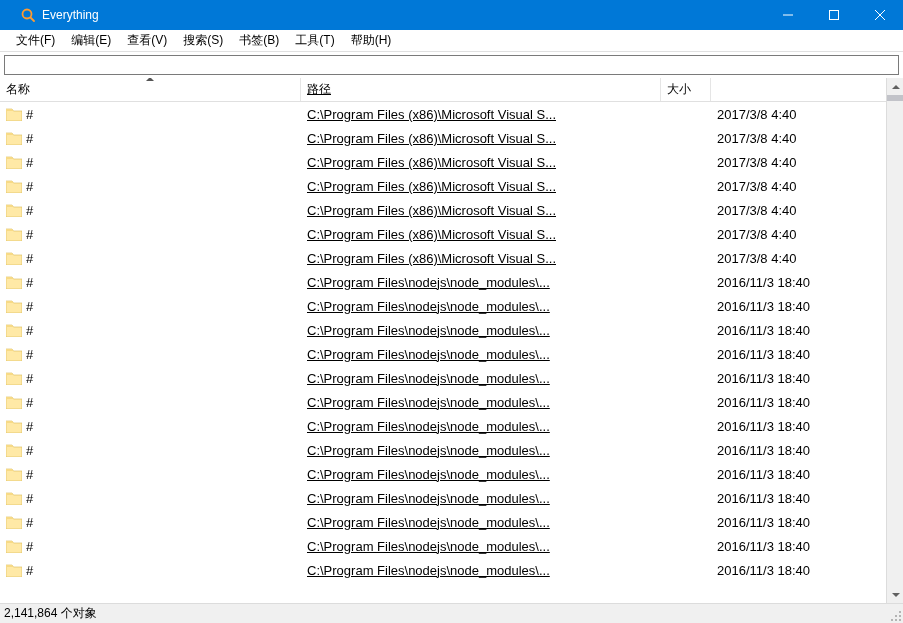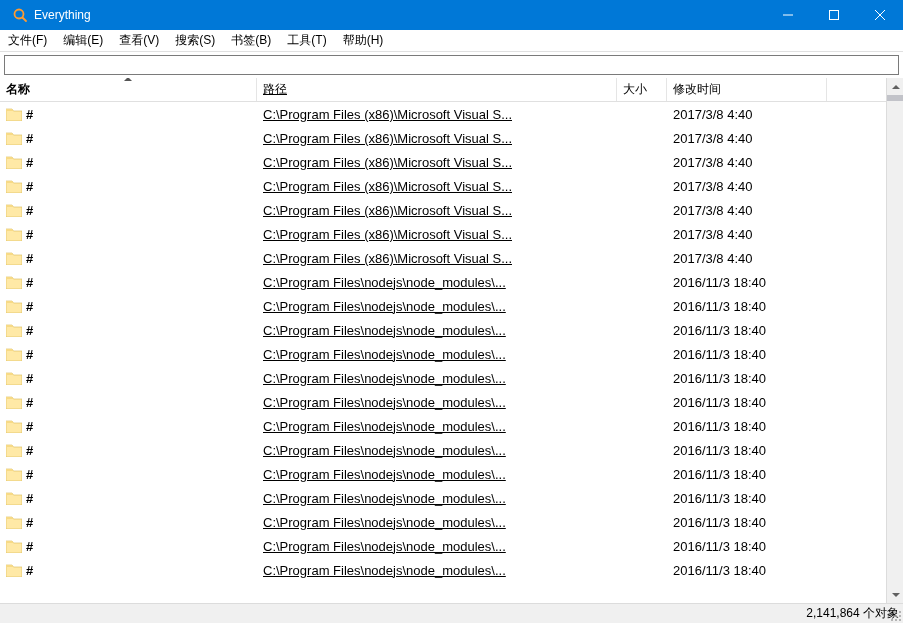--- a/index.html
+++ b/index.html
@@ -12,21 +12,21 @@
       overflow: hidden;
       display: flex;
       flex-direction: column;
     }
     .titlebar {
       background: #0078d7;
       color: #fff;
       height: 30px;
       display: flex;
       align-items: center;
-      padding-left: 12px;
+      padding-left: 20px;
       flex-shrink: 0;
     }
     .titlebar .app-icon {
       width: 16px;
       height: 16px;
       margin-right: 6px;
       display: flex;
       align-items: center;
       justify-content: center;
     }
@@ -38,21 +38,21 @@
       display: flex;
       align-items: center;
       justify-content: center;
       cursor: pointer;
     }
     .menubar {
       background: #fff;
       height: 22px;
       display: flex;
       align-items: center;
-      padding: 0 0;
+      padding: 0 8px;
       border-bottom: 1px solid #e0e0e0;
       flex-shrink: 0;
     }
     .menubar .menu-item {
       padding: 2px 8px;
       cursor: pointer;
       font-size: 12px;
     }
     .search-area {
       padding: 3px 4px;
@@ -90,21 +90,21 @@
     .header-cell {
       padding: 0 6px;
       font-size: 12px;
       border-right: 1px solid #e5e5e5;
       display: flex;
       align-items: center;
       height: 100%;
       cursor: pointer;
       position: relative;
     }
-    .col-name { width: 257px; font-weight: bold; }
+    .col-name { width: 301px; }
     .col-path { width: 360px; text-decoration: underline; }
     .col-size { width: 50px; }
     .col-date { width: 160px; }
     .sort-indicator {
       position: absolute;
       top: -1px;
       left: 50%;
       transform: translateX(-50%);
       width: 0; height: 0;
       border-left: 4px solid transparent;
@@ -165,21 +165,20 @@
     .statusbar {
       height: 20px;
       background: #f0f0f0;
       border-top: 1px solid #dcdcdc;
       display: flex;
       align-items: center;
       padding: 0 4px;
       font-size: 12px;
       flex-shrink: 0;
       position: relative;
-      justify-content: flex-end;
     }
     .statusbar .grip {
       position: absolute;
       right: 0;
       bottom: 0;
       width: 16px;
       height: 16px;
     }
   </style>
 </head>
@@ -233,23 +232,20 @@
       <div class="header-cell col-name">
         <span>名称</span>
         <span class="sort-indicator"></span>
       </div>
       <div class="header-cell col-path">
         <span>路径</span>
       </div>
       <div class="header-cell col-size">
         <span>大小</span>
       </div>
-      <div class="header-cell col-date">
-        <span>修改时间</span>
-      </div>
     </div>
     <div class="rows" id="rows-container">
         <div class="row">
           <div class="cell col-name">
             <span class="folder-icon"><svg width="16" height="13" viewBox="0 0 16 13">
                 <path d="M0 1 L6 1 L7.5 3 L16 3 L16 13 L0 13 Z" fill="#ffe9a6" stroke="#d9b956" stroke-width="0.6"></path>
                 <path d="M0 1 L6 1 L7.5 3 L0 3 Z" fill="#f7da86"></path>
               </svg></span>
             <span>#</span>
           </div>

